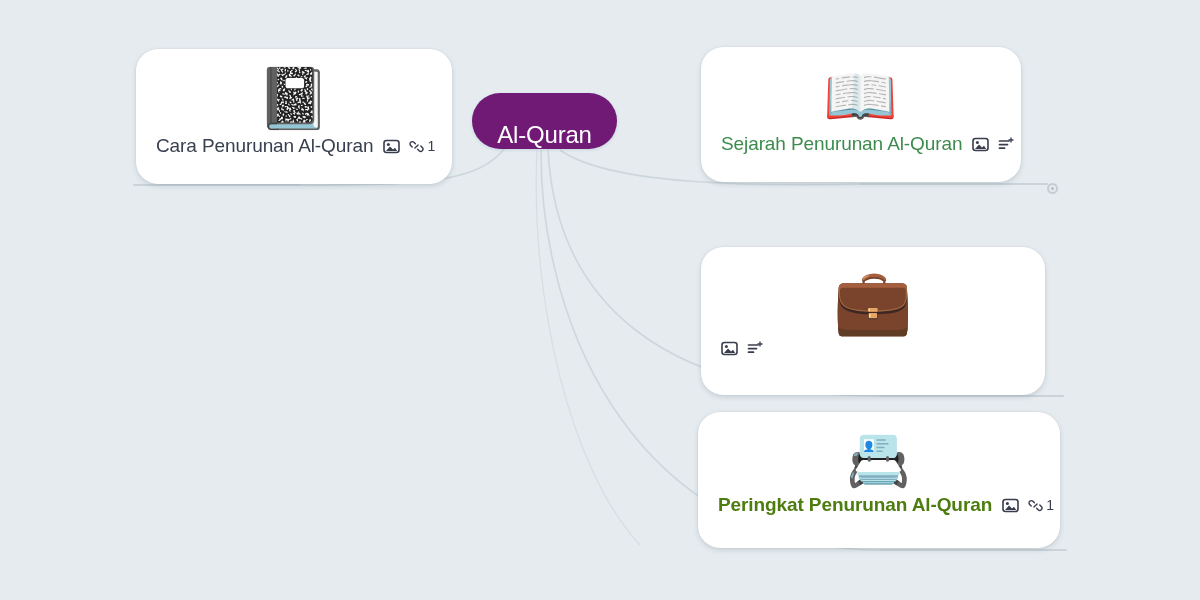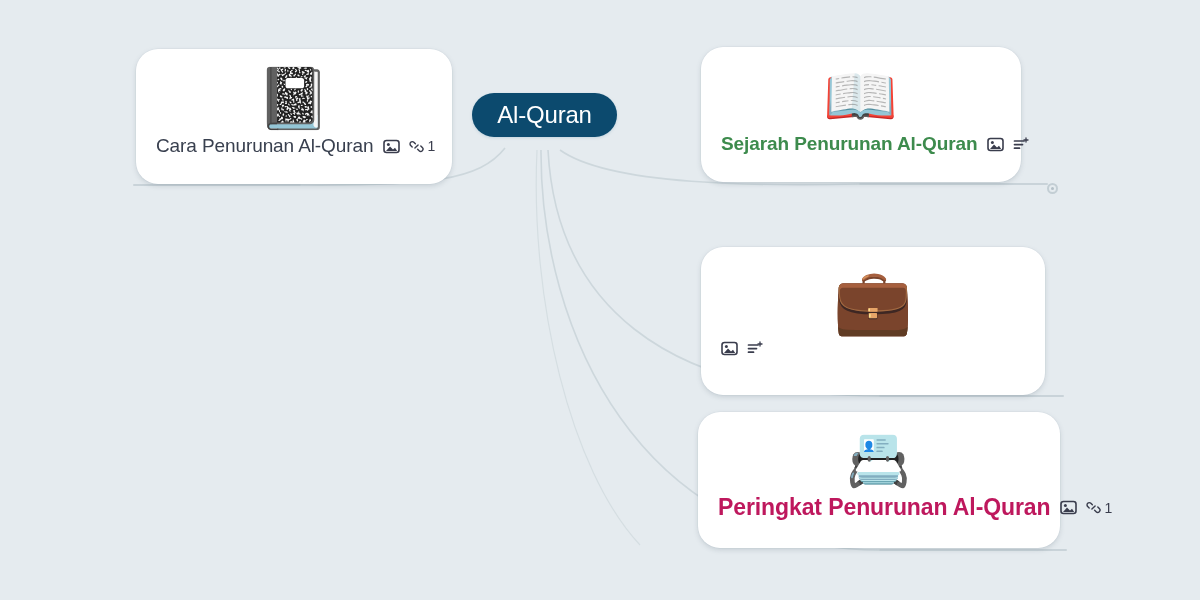--- a/index.html
+++ b/index.html
@@ -78,47 +78,47 @@
     color: #3a3d4d;
     font-family: "Liberation Sans", sans-serif;
   }
 
   
   #center-node {
     position: absolute;
     left: 472px;
     top: 93px;
     width: 145px;
-    height: 44px;
-    background: #0c4a6e;
+    height: 56px;
+    background: #701a75;
     border-radius: 28px;
     display: flex;
-    align-items: center;
+    align-items: flex-end;
     justify-content: center;
     box-shadow: 0 1px 3px rgba(40, 110, 150, 0.18);
   }
   #center-node .center-label {
     color: #ffffff;
     font-size: 24px;
     letter-spacing: -0.2px;
   }
 
   
   #node-cara   { left: 136px; top: 49px;  width: 316px; height: 135px; }
   #node-cara .node-label   { color: #39404f; font-size: 19px; font-weight: normal; }
 
   #node-sejarah { left: 701px; top: 47px;  width: 320px; height: 135px; }
-  #node-sejarah .node-label { color: #3d8b4d; font-size: 19px; font-weight: bold; }
+  #node-sejarah .node-label { color: #3d8b4d; font-size: 19px; font-weight: normal; }
 
   #node-sebab  { left: 701px; top: 247px; width: 344px; height: 148px; }
   #node-sebab .node-label  { color: #6b5b95; font-size: 25px; }
   #node-sebab .node-emoji  { font-size: 64px; height: 80px; }
 
   #node-peringkat { left: 698px; top: 412px; width: 362px; height: 136px; }
-  #node-peringkat .node-label { color: #be185d; font-size: 23px; font-weight: bold; }
+  #node-peringkat .node-label { color: #4d7c0f; font-size: 19px; font-weight: bold; }
   #node-peringkat .node-emoji { font-size: 52px; height: 68px; }
 
   .collapse-dot {
     position: absolute;
     width: 11px;
     height: 11px;
     border-radius: 50%;
     border: 2px solid #c3ced4;
     background: #e5ebef;
     box-sizing: border-box;

